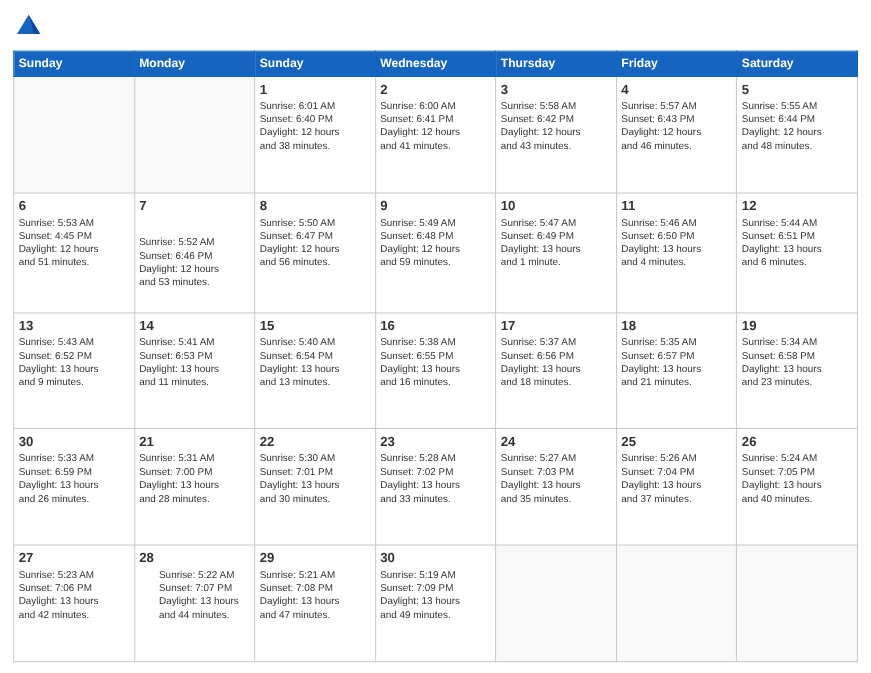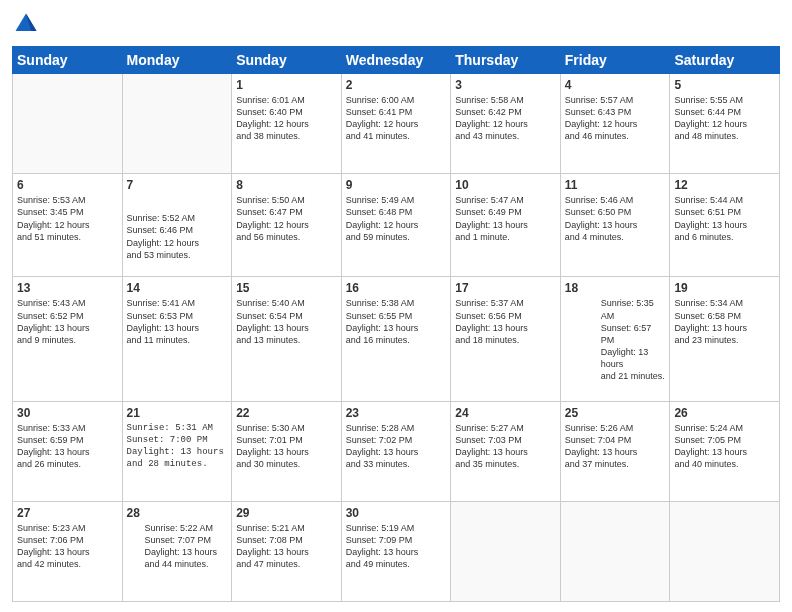--- a/index.html
+++ b/index.html
@@ -63,21 +63,21 @@
     .calendar {
       flex: 1;
       border: 1px solid #ccc;
       border-collapse: collapse;
       width: 100%;
       table-layout: fixed;
     }
     .calendar th {
       background: #1565c0;
       color: #fff;
-      font-size: 14px;
+      font-size: 11px;
       font-weight: bold;
       padding: 5px 4px;
       text-align: left;
       border: 1px solid #1565c0;
     }
     .calendar td {
       border: 1px solid #ccc;
       vertical-align: top;
       padding: 4px 4px 3px 4px;
       font-size: 9.5px;
@@ -170,21 +170,21 @@
             <div class="day-info" style="white-space: pre-line;">Sunrise: 5:55 AM
 Sunset: 6:44 PM
 Daylight: 12 hours
 and 48 minutes.</div>
           </td>
         </tr>
         <tr>
           <td>
             <div class="day-number">6</div>
             <div class="day-info" style="white-space: pre-line;">Sunrise: 5:53 AM
-Sunset: 3:45 PM
+Sunset: 4:45 PM
 Daylight: 12 hours
 and 51 minutes.</div>
           </td>
           <td>
             <div class="day-number">7</div>
             <div class="day-info" style="white-space: pre-line; margin-top: 20px;">Sunrise: 5:52 AM
 Sunset: 6:46 PM
 Daylight: 12 hours
 and 53 minutes.</div>
           </td>
@@ -255,21 +255,21 @@
           </td>
           <td>
             <div class="day-number">17</div>
             <div class="day-info" style="white-space: pre-line;">Sunrise: 5:37 AM
 Sunset: 6:56 PM
 Daylight: 13 hours
 and 18 minutes.</div>
           </td>
           <td>
             <div class="day-number">18</div>
-            <div class="day-info" style="white-space: pre-line; margin-left: 36px;">Sunrise: 5:35 AM
+            <div class="day-info" style="white-space: pre-line;">Sunrise: 5:35 AM
 Sunset: 6:57 PM
 Daylight: 13 hours
 and 21 minutes.</div>
           </td>
           <td>
             <div class="day-number">19</div>
             <div class="day-info" style="white-space: pre-line;">Sunrise: 5:34 AM
 Sunset: 6:58 PM
 Daylight: 13 hours
 and 23 minutes.</div>
@@ -278,21 +278,21 @@
         <tr>
           <td>
             <div class="day-number">30</div>
             <div class="day-info" style="white-space: pre-line;">Sunrise: 5:33 AM
 Sunset: 6:59 PM
 Daylight: 13 hours
 and 26 minutes.</div>
           </td>
           <td>
             <div class="day-number">21</div>
-            <div class="day-info" style="white-space: pre-line; font-family: Liberation Mono, monospace;">Sunrise: 5:31 AM
+            <div class="day-info" style="white-space: pre-line;">Sunrise: 5:31 AM
 Sunset: 7:00 PM
 Daylight: 13 hours
 and 28 minutes.</div>
           </td>
           <td>
             <div class="day-number">22</div>
             <div class="day-info" style="white-space: pre-line;">Sunrise: 5:30 AM
 Sunset: 7:01 PM
 Daylight: 13 hours
 and 30 minutes.</div>

